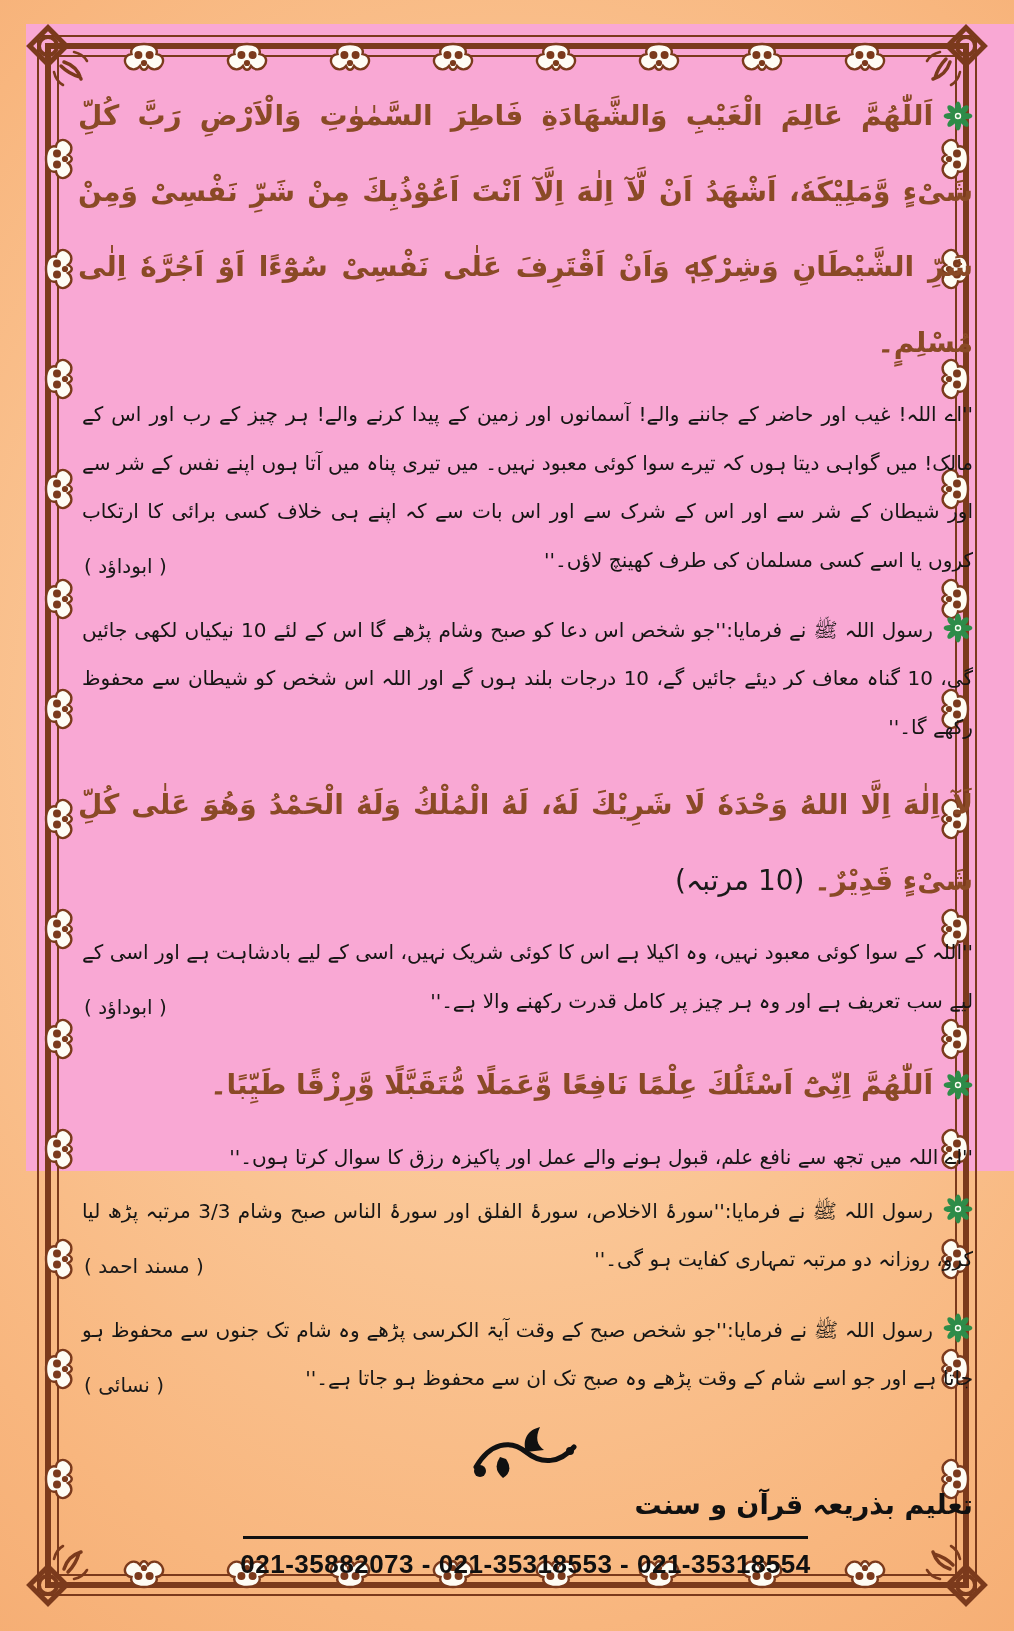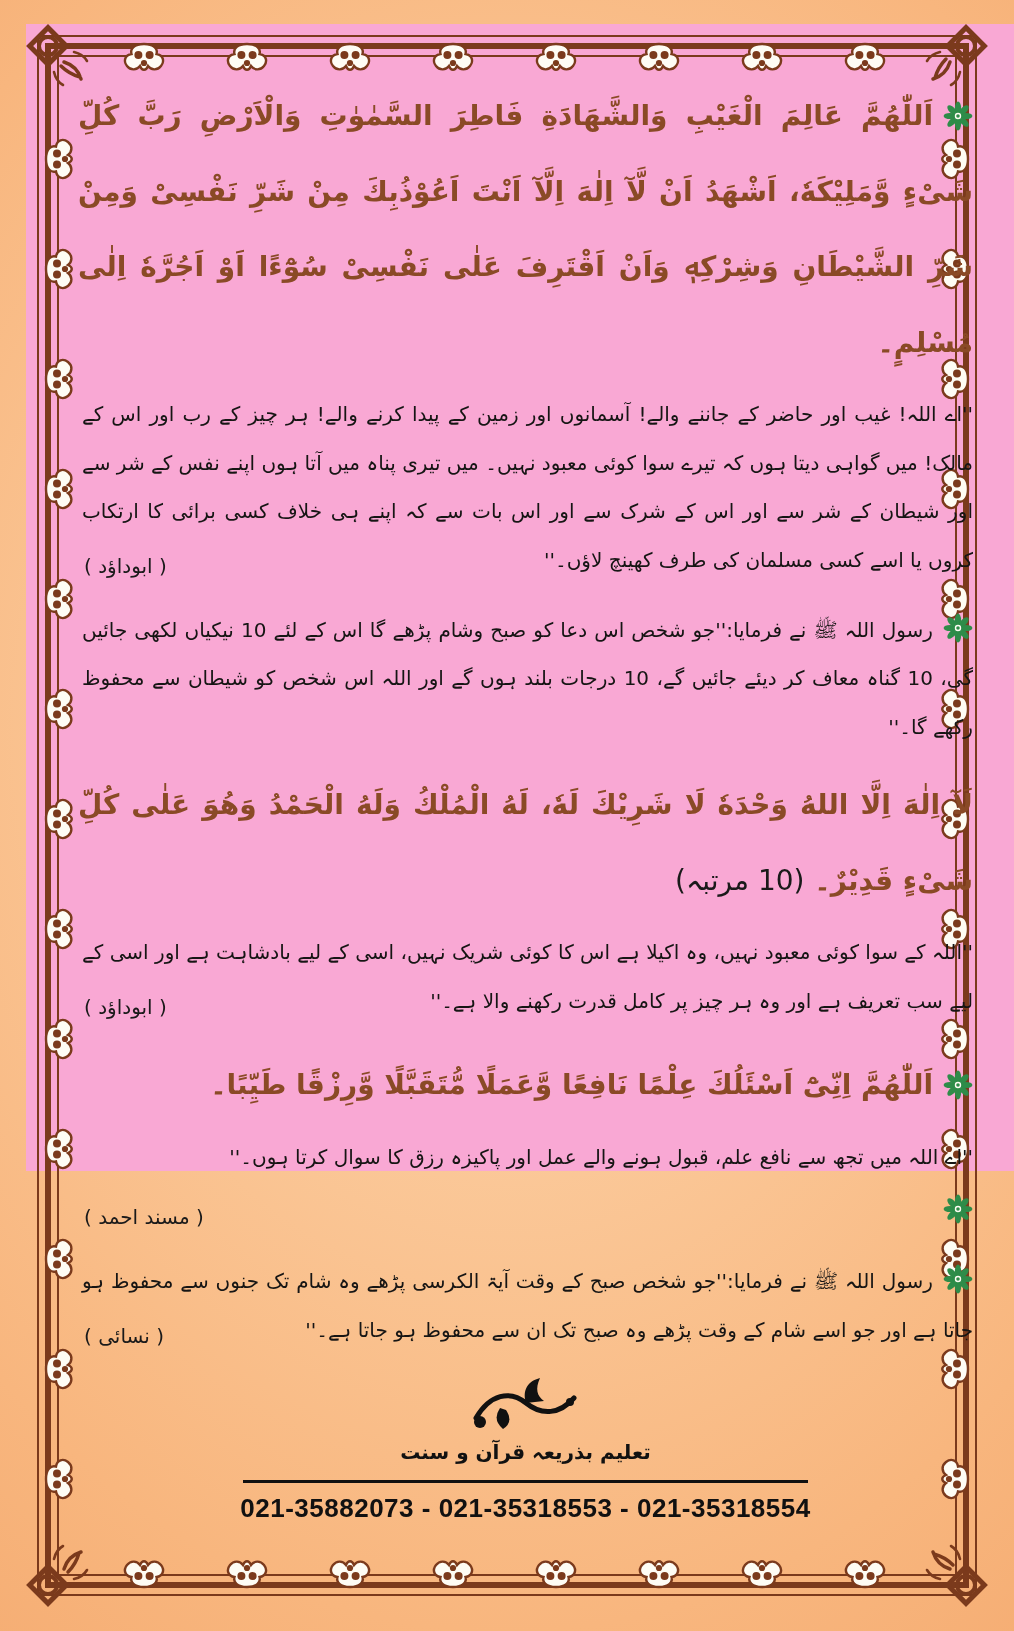--- a/index.html
+++ b/index.html
@@ -30,21 +30,21 @@
     font-size:20px;line-height:2.42;text-align:justify;text-justify:inter-word;
     margin:0 0 6px 4px;
   }
   .source-row{
     text-align:left;direction:ltr;font-size:20px;color:#1a1a1a;
     margin:-50px 6px 14px 6px;height:52px;line-height:52px;
   }
   .hadith-block{margin-top:4px;}
   .footer{ text-align:center;margin-top:10px; }
   .flourish{display:block;margin:0 auto;}
-  .tagline{font-size:20px;font-weight:bold;color:#111;margin-top:2px;}
+  .tagline{font-size:27px;font-weight:bold;color:#111;margin-top:2px;text-align:right;}
   .divider-line{width:565px;border:0;border-top:3.5px solid #111;margin:16px auto 10px auto;}
   .phones{
     direction:ltr;font-family:"Liberation Sans", sans-serif;font-weight:bold;
     font-size:26px;color:#111;letter-spacing:.5px;
   }
 </style>
 </head>
 <body>
 
 <svg width="0" height="0" style="position:absolute" aria-hidden="true">
@@ -157,21 +157,21 @@
     <div class="source-row">( ابوداؤد )</div>
 
     <p class="dua" style="margin-top:6px"><svg class="bullet" viewBox="-15 -15 30 30">
           <use href="#flower"></use>
         </svg><span>اَللّٰهُمَّ اِنِّیْٓ اَسْئَلُكَ عِلْمًا نَافِعًا وَّعَمَلًا مُّتَقَبَّلًا وَّرِزْقًا طَيِّبًا۔</span></p>
 
     <p class="urdu">''اے اللہ میں تجھ سے نافع علم، قبول ہونے والے عمل اور پاکیزہ رزق کا سوال کرتا ہوں۔''</p>
 
     <p class="urdu hadith-block"><svg class="bullet" viewBox="-15 -15 30 30">
           <use href="#flower"></use>
-        </svg></p>
+        </svg><span>رسول اللہ ﷺ نے فرمایا:''سورۂ الاخلاص، سورۂ الفلق اور سورۂ الناس صبح وشام 3/3 مرتبہ پڑھ لیا کرو، روزانہ دو مرتبہ تمہاری کفایت ہو گی۔''</span></p>
     <div class="source-row">( مسند احمد )</div>
 
     <p class="urdu hadith-block"><svg class="bullet" viewBox="-15 -15 30 30">
           <use href="#flower"></use>
         </svg><span>رسول اللہ ﷺ نے فرمایا:''جو شخص صبح کے وقت آیۃ الکرسی پڑھے وہ شام تک جنوں سے محفوظ ہو جاتا ہے اور جو اسے شام کے وقت پڑھے وہ صبح تک ان سے محفوظ ہو جاتا ہے۔''</span></p>
     <div class="source-row">( نسائی )</div>
 
     <div class="footer">
       <svg class="flourish" width="120" height="62" viewBox="0 0 120 62">
         <path d="M10,42 C24,18 44,14 60,27 C76,40 94,38 108,22" stroke="#111" stroke-width="5" fill="none" stroke-linecap="round"></path>

